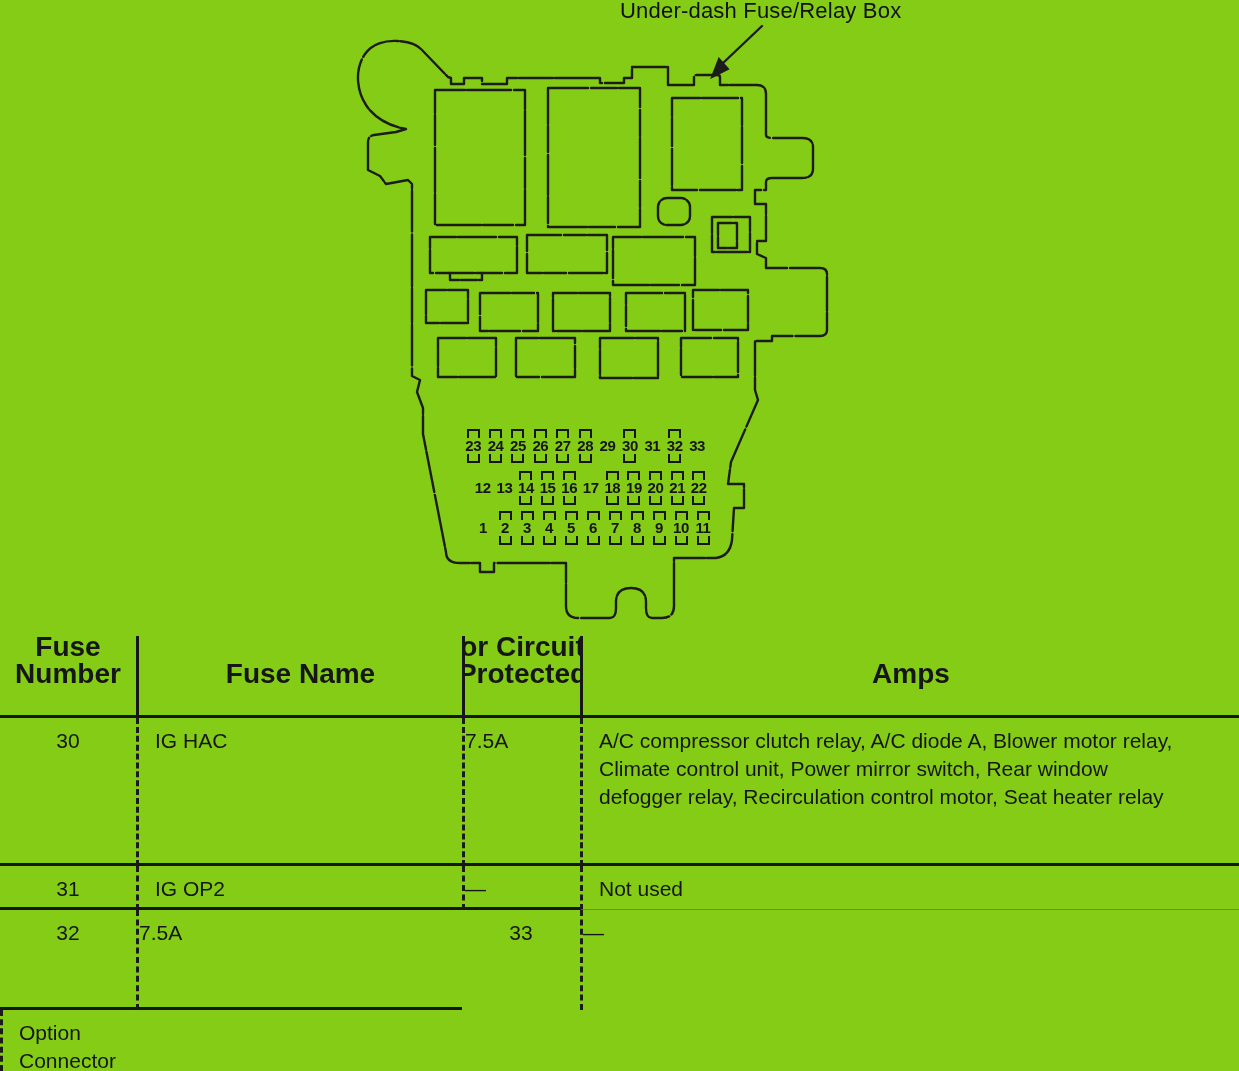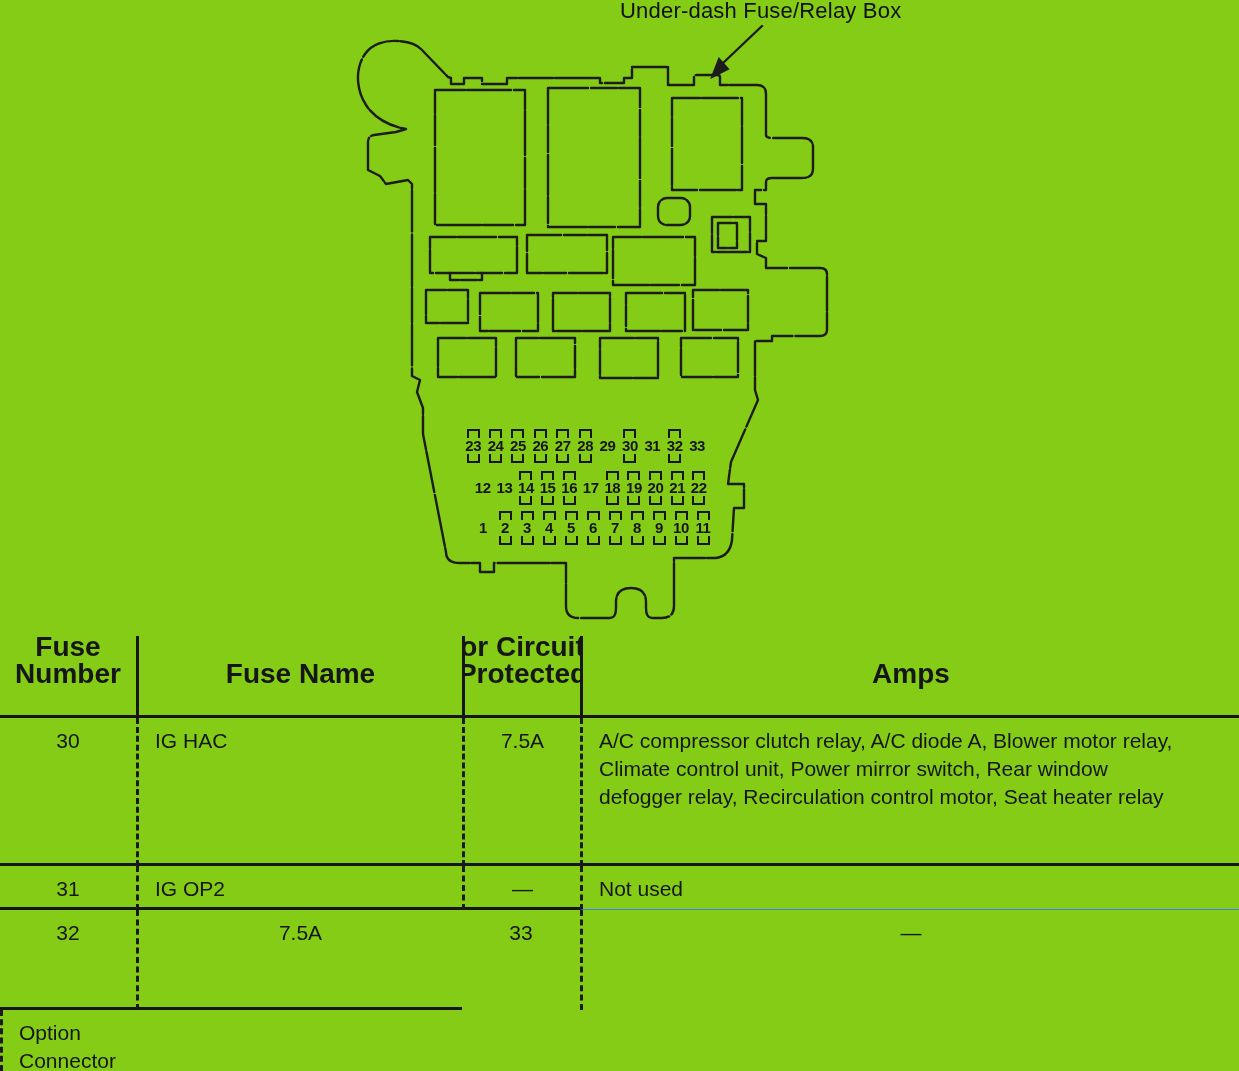--- a/index.html
+++ b/index.html
@@ -29,21 +29,21 @@
               grid-template-rows:82px 148px 44px 100px 61px;}
   .cell{box-sizing:border-box;overflow:hidden;}
   .th{border-left:3px solid #161616;border-bottom:3px solid #161616;
       display:flex;align-items:flex-end;justify-content:center;
       font-weight:bold;font-size:28px;line-height:27px;padding-bottom:28px;text-align:center;}
   .th.first{border-left:none;}
   .td{border-left:3px dashed #1b1b1b;font-size:21px;line-height:28px;padding-top:9px;}
   .td.first{border-left:none;}
   .num{text-align:center;}
   .name{padding-left:16px;}
-  .amps{text-align:center;}
+  .amps{text-align:left;}
   .comp{padding-left:16px;padding-right:64px;}
 </style>
 </head>
 <body>
 
 <div id="page">
 
   <div id="figure">
     <svg width="1239" height="636" viewBox="0 0 1239 636">
       <g fill="none" stroke="#1c1c1c" stroke-width="2.4" stroke-linejoin="round" stroke-linecap="round">

